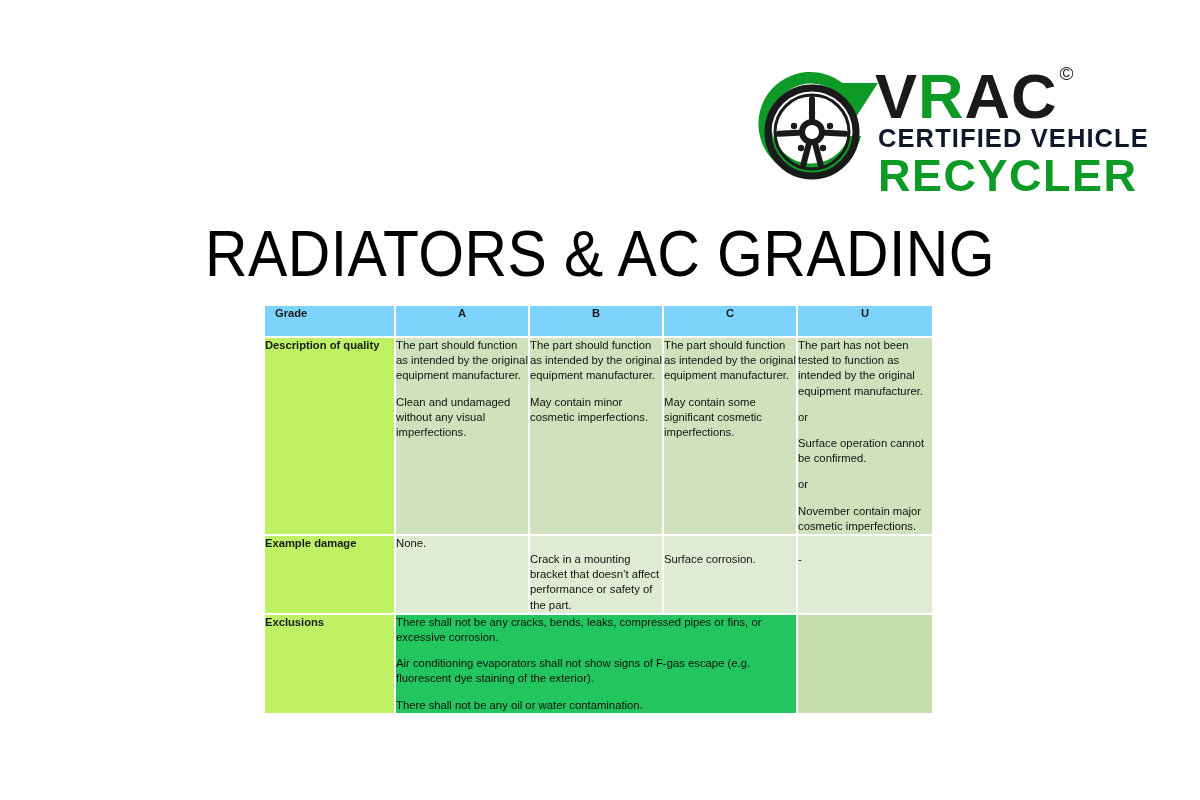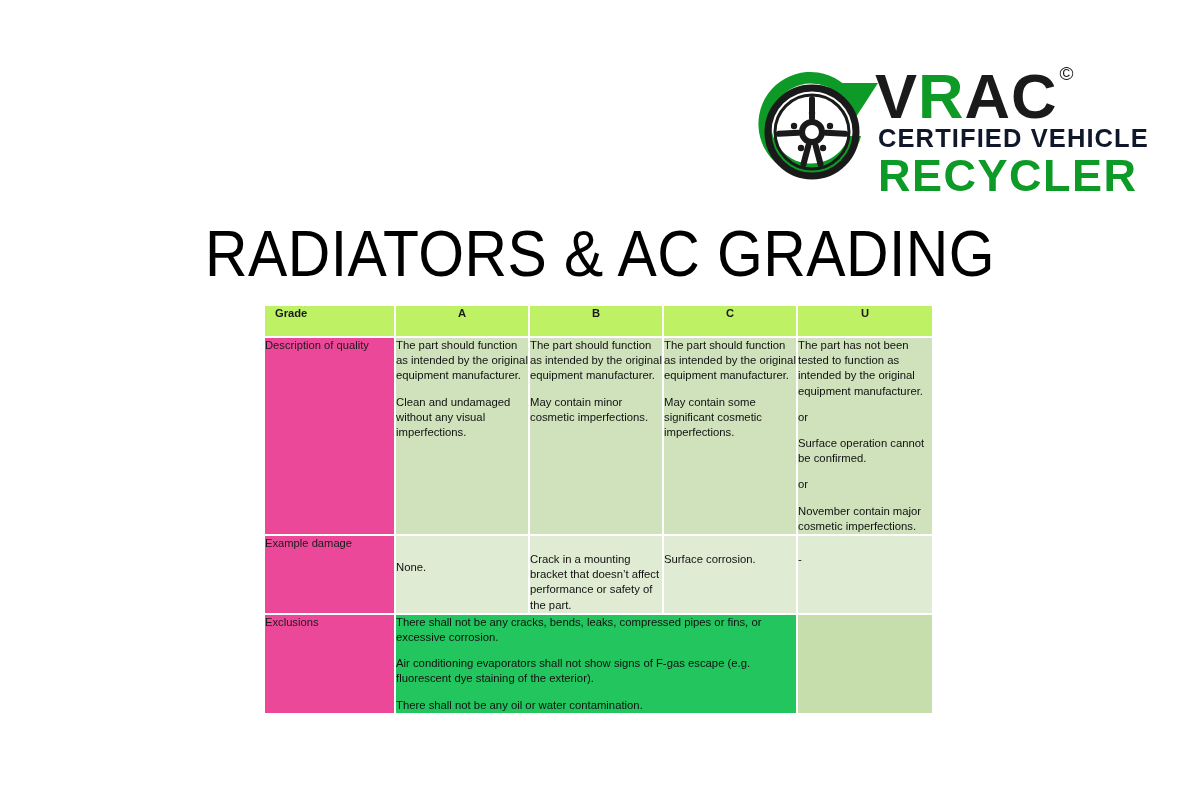--- a/index.html
+++ b/index.html
@@ -121,48 +121,48 @@
   .grading-table td,
   .grading-table th {
     vertical-align: top;
     padding: 0;
     border-right: 2px solid #ffffff;
     border-bottom: 2px solid #ffffff;
   }
   .grading-table .last-col { border-right: none; }
 
   .hdr {
-    background: #bef264;
+    background: #7dd3fc;
     height: 30px;
     font-weight: 700;
     font-size: 11.2px;
     color: #1a1a1a;
     vertical-align: middle;
   }
   .hdr.label-cell { text-align: left; padding-left: 10px; }
   .hdr.grade-col { text-align: center; }
 
   .label-cell-body {
-    background: #ec4899;
-    font-weight: 400;
+    background: #bef264;
+    font-weight: 700;
     font-size: 11.2px;
     color: #1a1a1a;
     vertical-align: middle;
     padding: 0 8px 0 10px;
     line-height: 15px;
   }
 
   .cell-desc { background: #cfe2bb; padding: 8px 10px 10px 8px; }
   .cell-dmg  { background: #dfebd2; padding: 8px 10px 10px 8px; }
   .cell-exc  { background: #22c55e; padding: 9px 10px 10px 8px; }
 
   .cell p { margin: 0 0 11px 0; }
   .cell p:last-child { margin-bottom: 0; }
 
-  .dmg-text { margin: 0; padding-top: 24px; }
+  .dmg-text { margin: 0; }
   .dmg-text.top { padding-top: 16px; }
 
   .exc-empty { background: #c6ddac; }
 </style>
 </head>
 <body>
 
 <div class="logo-block">
   <div class="logo-inner">
 

